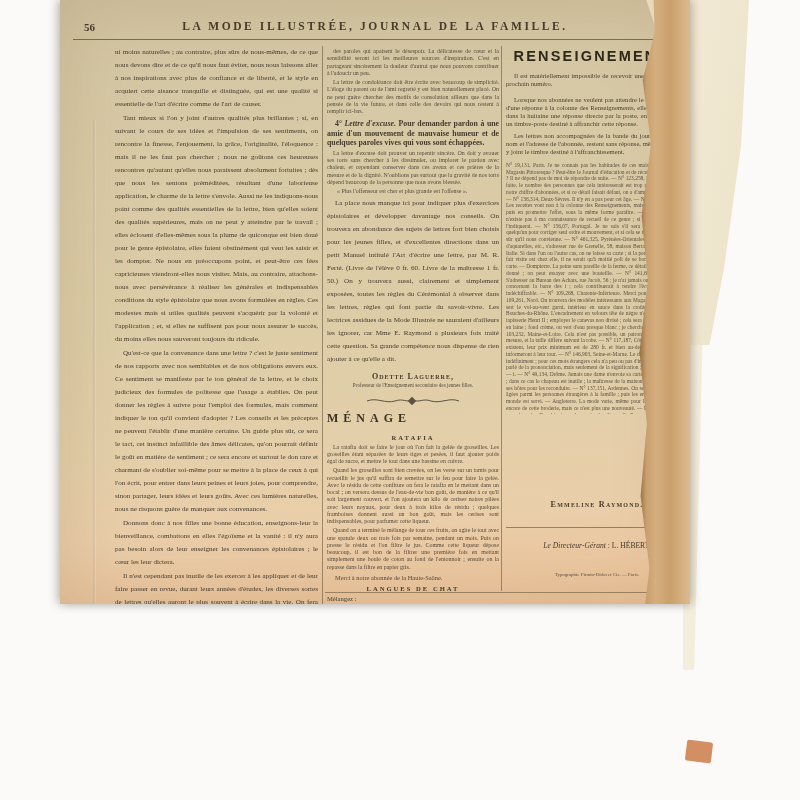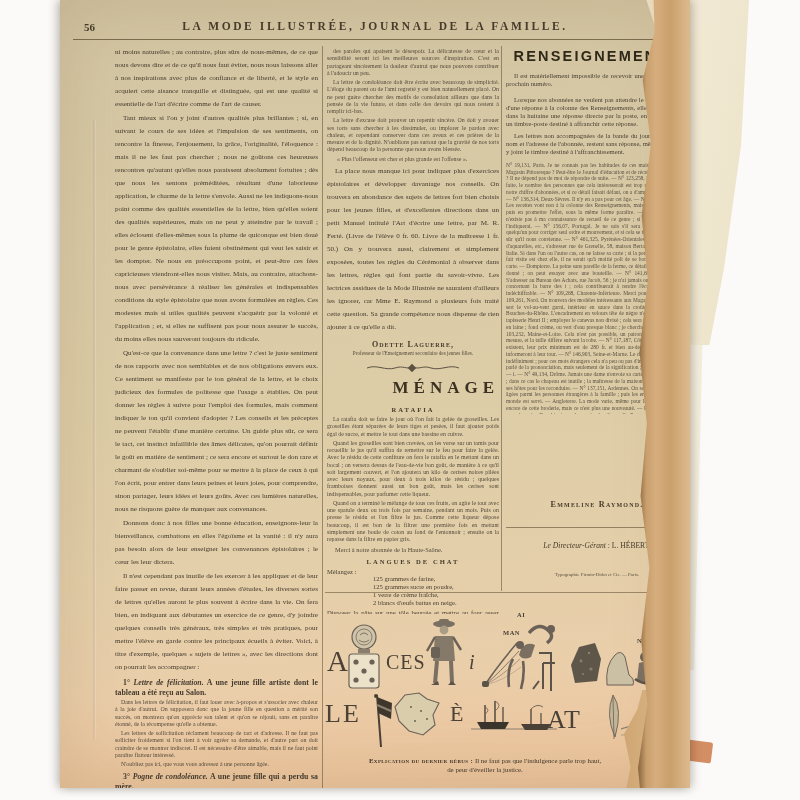--- a/index.html
+++ b/index.html
@@ -7,21 +7,21 @@
        font-family:"Liberation Serif", serif;}
   .abs{position:absolute;}
   
   .underpage{left:683px;top:0;width:66px;height:345px;background:linear-gradient(100deg,#f2ead5,#ece2c8);
              clip-path:polygon(0 0,100% 0,88% 42%,62% 78%,40% 100%,0 100%);}
   .underpage2{left:683px;top:340px;width:28px;height:330px;background:#efe7d0;opacity:.7;
              clip-path:polygon(0 0,70% 0,40% 100%,0 100%);}
   .orange-patch{left:686px;top:741px;width:26px;height:21px;background:#cd7a49;border-radius:2px;
              transform:rotate(7deg);opacity:.85;}
   
-  .page{left:60px;top:0;width:630px;height:788px;overflow:hidden;
+  .page{left:60px;top:0;width:630px;height:604px;overflow:hidden;
         background:linear-gradient(176deg,#d3c5a3 0%,#d9caa6 28%,#ddcda7 52%,#e3cfa9 70%,#eaceaa 84%,#ecc7a0 94%,#eac29a 100%);
         box-shadow:-3px 0 9px rgba(40,30,15,.25), 3px 0 9px rgba(40,30,15,.18), inset 0 0 80px rgba(124,95,55,.20);}
   .crease{left:33px;top:120px;width:3px;height:620px;
         background:linear-gradient(90deg,rgba(255,255,255,0),rgba(110,85,50,.18),rgba(255,255,255,.25),rgba(255,255,255,0));}
   
   .pgnum{left:24px;top:21px;font-size:11px;font-weight:bold;color:#463b2b;}
   .mast{left:0;top:20px;width:100%;text-align:center;font-size:11.5px;font-weight:bold;
         letter-spacing:2.6px;color:#473c2c;}
   .mast-rule{left:13px;right:13px;top:39px;border-top:1px solid rgba(95,78,50,.75);}
   
@@ -34,21 +34,21 @@
   .rebus-rule{left:265px;top:592px;width:362px;height:1px;background:rgba(95,78,50,.55);}
   .p{font-size:7.1px;line-height:13px;text-align:justify;text-indent:8px;margin:0 0 1px;}
   .noind{text-indent:0;}
   .sp{font-size:5.9px;line-height:7.25px;text-align:justify;text-indent:6px;margin:2px 0;color:#554b3d;}
   .exh{font-size:7.8px;line-height:9.5px;font-weight:bold;text-indent:8px;margin:4px 0 2px;text-align:justify;}
   .it{font-style:italic;}
   .quoteline{font-size:5.9px;line-height:7.25px;text-indent:10px;margin:2px 0;color:#554b3d;}
   .sig{ text-align:center;font-size:8px;letter-spacing:1px;font-variant:small-caps;font-weight:bold;margin-top:6px;color:#473c2c;}
   .sigrole{text-align:center;font-size:5.2px;line-height:6.4px;color:#554b3d;margin-top:1px;}
   .orn{display:block;margin:7px auto 5px;}
-  .h-menage{text-align:right;font-size:17px;font-weight:bold;letter-spacing:5px;color:#3c3222;margin:6px 0 8px;}
+  .h-menage{text-align:left;font-size:12px;font-weight:bold;letter-spacing:5px;color:#3c3222;margin:6px 0 8px;}
   .h-sub{text-align:center;font-size:6.6px;font-weight:bold;letter-spacing:2px;color:#473c2c;margin:4px 0 3px;}
   .recipe-row{font-size:6.6px;line-height:7.8px;color:#4a4033;}
   .recipe-lines{margin-left:46px;}
   .thanks{font-size:6.4px;text-indent:8px;margin-top:3px;}
   .abonnee{text-align:right;font-size:6.8px;margin:4px 24px 0 0;}
   
   .h-rens{font-family:"Liberation Sans", sans-serif;font-size:14.5px;font-weight:bold;letter-spacing:2.2px;
           color:#2e2819;text-align:center;margin:2px 0 8px;white-space:nowrap;}
   .rp{font-size:6.6px;line-height:8.1px;text-align:justify;text-indent:8px;margin:0 0 3px;color:#4a4033;}
   .answers{font-size:5.45px;line-height:6.75px;text-align:justify;color:#5a5042;height:252px;overflow:hidden;margin-top:6px;}
@@ -106,20 +106,21 @@
     <p class="sp">Dans les lettres de félicitation, il faut louer avec à-propos et s'associer avec chaleur à la joie d'autrui. On supposera donc que la jeune fille en question a mérité son succès, on montrera qu'on apprécie son talent et qu'on se réjouit, sans en paraître étonné, de la récompense qu'elle a obtenue.</p>
     <p class="sp">Les lettres de sollicitation réclament beaucoup de tact et d'adresse. Il ne faut pas solliciter froidement si l'on tient à voir agréer sa demande, et d'autre part on doit craindre de se montrer indiscret. Il est nécessaire d'être aimable, mais il ne faut point paraître flatteur intéressé.</p>
     <p class="sp">N'oubliez pas ici, que vous vous adressez à une personne âgée.</p>
     <p class="exh"><span>3°</span> <span class="it">Pogne de condoléance.</span> <span>A une jeune fille qui a perdu sa mère.</span></p>
     <p class="sp">Il n'est point de genre de lettre qui présente plus de difficultés, difficultés morales et non littéraires, car il s'agit de trouver</p>
   </div>
 
   <div class="abs col col2">
     <p class="sp noind">des paroles qui apaisent le désespoir. La délicatesse de cœur et la sensibilité seront ici les meilleures sources d'inspiration. C'est en partageant sincèrement la douleur d'autrui que nous pouvons contribuer à l'adoucir un peu.</p>
     <p class="sp">La lettre de condoléance doit être écrite avec beaucoup de simplicité. L'éloge du parent ou de l'ami regretté y est bien naturellement placé. On ne peut guère chercher des motifs de consolation ailleurs que dans la pensée de la vie future, et dans celle des devoirs qui nous restent à remplir ici-bas.</p>
+    <p class="exh"><span>4°</span> <span class="it">Lettre d'excuse.</span> <span>Pour demander pardon à une amie d'un mouvement de mauvaise humeur et de quelques paroles vives qui vous sont échappées.</span></p>
     <p class="sp">La lettre d'excuse doit prouver un repentir sincère. On doit y avouer ses torts sans chercher à les dissimuler, ou implorer le pardon avec chaleur, et cependant conserver dans ces aveux et ces prières de la mesure et de la dignité. N'oublions pas surtout que la gravité de nos torts dépend beaucoup de la personne que nous avons blessée.</p>
     <p class="quoteline">« Plus l'offenseur est cher et plus grande est l'offense ».</p>
     <p class="p">La place nous manque ici pour indiquer plus d'exercices épistolaires et développer davantage nos conseils. On trouvera en abondance des sujets de lettres fort bien choisis pour les jeunes filles, et d'excellentes directions dans un petit Manuel intitulé l'Art d'écrire une lettre, par M. R. Ferté. (Livre de l'élève 0 fr. 60. Livre de la maîtresse 1 fr. 50.) On y trouvera aussi, clairement et simplement exposées, toutes les règles du Cérémonial à observer dans les lettres, règles qui font partie du savoir-vivre. Les lectrices assidues de la Mode Illustrée ne sauraient d'ailleurs les ignorer, car Mme E. Raymond a plusieurs fois traité cette question. Sa grande compétence nous dispense de rien ajouter à ce qu'elle a dit.</p>
     <div class="sig">Odette Laguerre,</div>
     <div class="sigrole">Professeur de l'Enseignement secondaire des jeunes filles.</div>
     <svg class="orn" width="96" height="9" viewBox="0 0 96 9">
       <path d="M2,5 C12,1 20,8 30,5 C38,2 42,7 48,4 C54,7 58,2 66,5 C76,8 84,1 94,5" stroke="#5c5243" stroke-width="1" fill="none"></path>
       <rect x="44" y="2" width="6" height="6" transform="rotate(45 47 5)" fill="#5c5243"></rect>
     </svg>
     <div class="h-menage">MÉNAGE</div>

